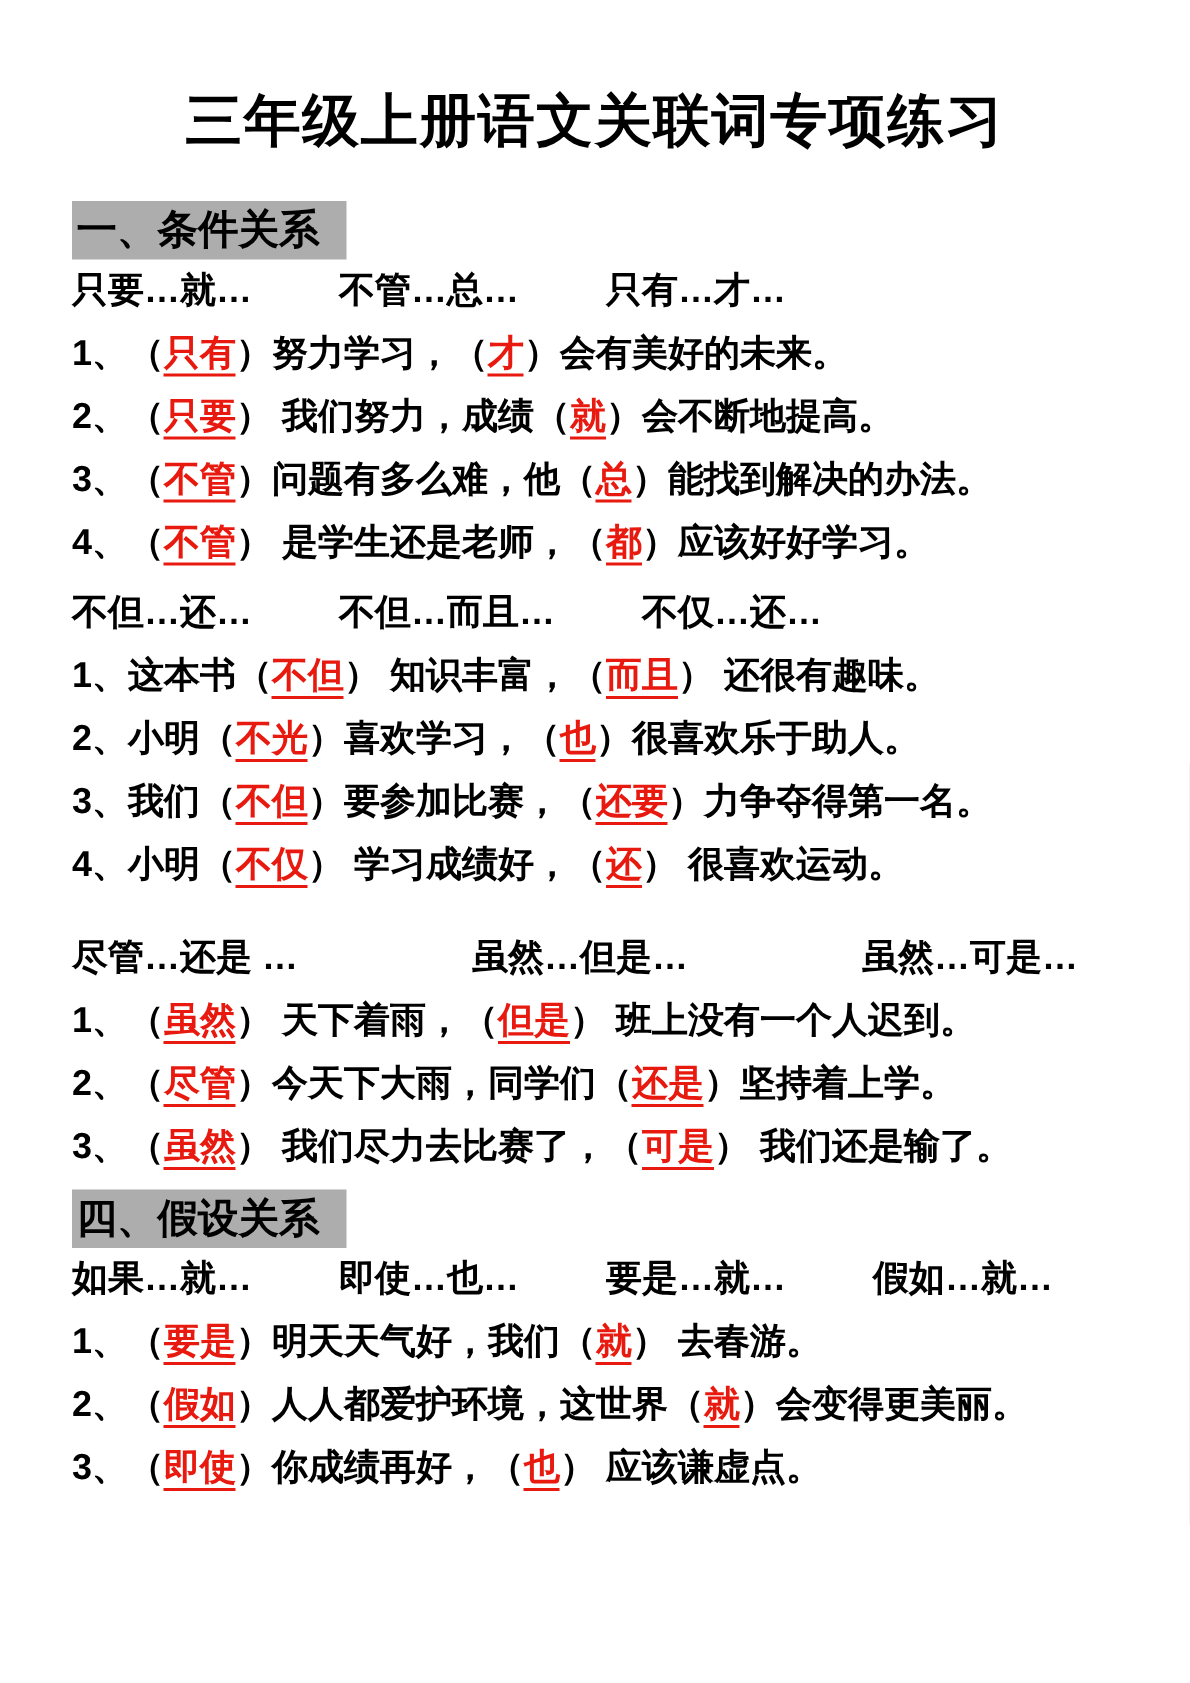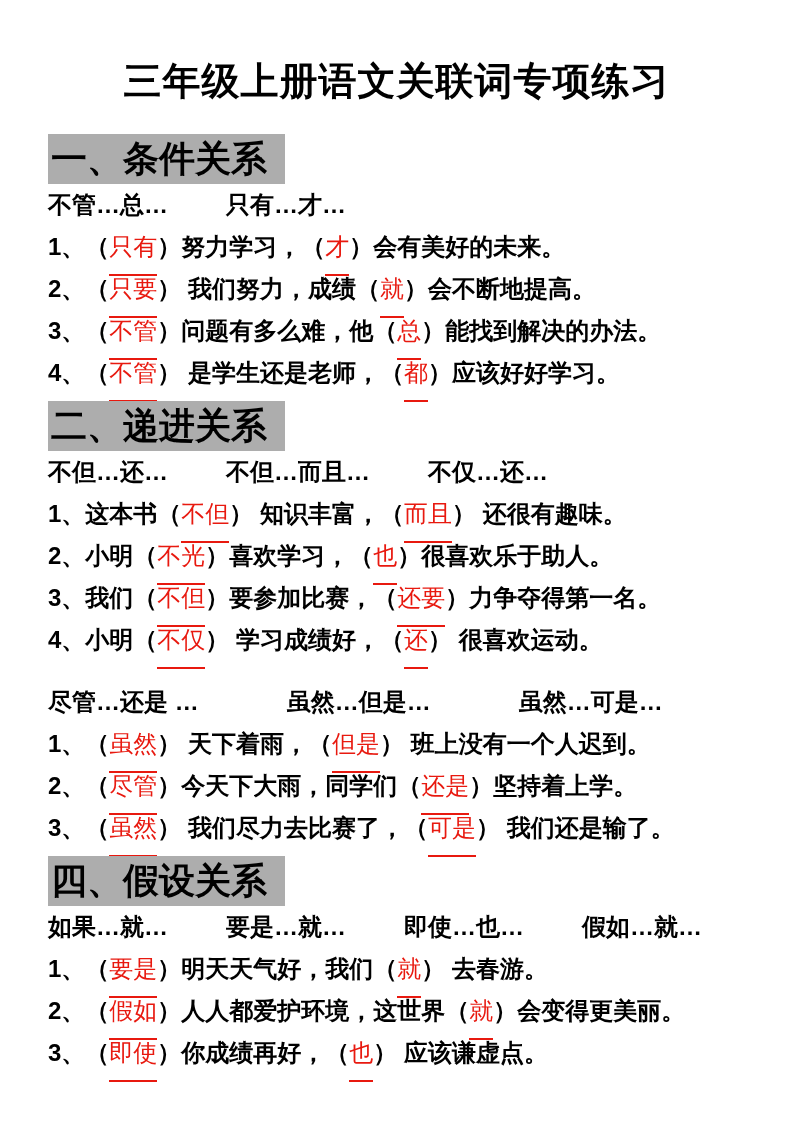--- a/index.html
+++ b/index.html
@@ -28,74 +28,75 @@
     line-height: 1.25;
     color: #000;
   }
   .section {
     margin: 0 0 5px 0;
   }
   .section-heading {
     display: inline-block;
     background: var(--heading-bg, #adadad);
     color: #000;
-    font-size: 36px;
+    font-size: 27px;
     font-weight: 800;
     line-height: 1.2;
     padding: 3px 18px 4px 3px;
     margin: 2px 0 0 0;
   }
   .conj-row {
     display: flex;
     flex-wrap: nowrap;
     align-items: baseline;
     font-size: 24px;
     font-weight: 600;
     line-height: 42px;
     white-space: nowrap;
   }
   .conj-row.cols-4 { gap: 58px; }
-  .conj-row.cols-3 { gap: 88px; margin-top: 20px; }
+  .conj-row.cols-3 { gap: 116px; margin-top: 20px; }
   .item-line {
     margin: 0;
     font-size: 24px;
     font-weight: 600;
     line-height: 42px;
     white-space: nowrap;
   }
   .item-num {
     letter-spacing: 0;
   }
   .answer-word {
     color: var(--red, #e8190f);
-    font-weight: 400;
+    font-weight: 700;
     border-bottom: 2px solid var(--red, #e8190f);
-    padding-bottom: 14px;
+    padding-bottom: 0px;
   }
 </style>
 </head>
 <body>
 
 <div class="page">
   <h1 class="doc-title">三年级上册语文关联词专项练习</h1>
   <div id="sections">
       <section class="section"><div class="section-heading">一、条件关系</div><div class="conj-row cols-4">
+          <span class="conj-pair">只要…就…</span>
           <span class="conj-pair">不管…总…</span>
           <span class="conj-pair">只有…才…</span>
         </div><p class="item-line"><span class="item-num">1、</span><span class="plain-text">（</span><span class="answer-word">只有</span><span class="plain-text">）努力学习，（</span><span class="answer-word">才</span><span class="plain-text">）会有美好的未来。</span></p><p class="item-line"><span class="item-num">2、</span><span class="plain-text">（</span><span class="answer-word">只要</span><span class="plain-text">） 我们努力，成绩（</span><span class="answer-word">就</span><span class="plain-text">）会不断地提高。</span></p><p class="item-line"><span class="item-num">3、</span><span class="plain-text">（</span><span class="answer-word">不管</span><span class="plain-text">）问题有多么难，他（</span><span class="answer-word">总</span><span class="plain-text">）能找到解决的办法。</span></p><p class="item-line"><span class="item-num">4、</span><span class="plain-text">（</span><span class="answer-word">不管</span><span class="plain-text">） 是学生还是老师，（</span><span class="answer-word">都</span><span class="plain-text">）应该好好学习。</span></p></section>
-      <section class="section"><div class="section-heading">二、递进关系</div><div class="conj-row cols-4">
+      <section class="section"><div class="conj-row cols-4">
           <span class="conj-pair">不但…还…</span>
           <span class="conj-pair">不但…而且…</span>
           <span class="conj-pair">不仅…还…</span>
         </div><p class="item-line"><span class="item-num">1、</span><span class="plain-text">这本书（</span><span class="answer-word">不但</span><span class="plain-text">） 知识丰富，（</span><span class="answer-word">而且</span><span class="plain-text">） 还很有趣味。</span></p><p class="item-line"><span class="item-num">2、</span><span class="plain-text">小明（</span><span class="answer-word">不光</span><span class="plain-text">）喜欢学习，（</span><span class="answer-word">也</span><span class="plain-text">）很喜欢乐于助人。</span></p><p class="item-line"><span class="item-num">3、</span><span class="plain-text">我们（</span><span class="answer-word">不但</span><span class="plain-text">）要参加比赛，（</span><span class="answer-word">还要</span><span class="plain-text">）力争夺得第一名。</span></p><p class="item-line"><span class="item-num">4、</span><span class="plain-text">小明（</span><span class="answer-word">不仅</span><span class="plain-text">） 学习成绩好，（</span><span class="answer-word">还</span><span class="plain-text">） 很喜欢运动。</span></p></section>
       <section class="section"><div class="conj-row cols-3">
           <span class="conj-pair">尽管…还是 …</span>
           <span class="conj-pair">虽然…但是…</span>
           <span class="conj-pair">虽然…可是…</span>
         </div><p class="item-line"><span class="item-num">1、</span><span class="plain-text">（</span><span class="answer-word">虽然</span><span class="plain-text">） 天下着雨，（</span><span class="answer-word">但是</span><span class="plain-text">） 班上没有一个人迟到。</span></p><p class="item-line"><span class="item-num">2、</span><span class="plain-text">（</span><span class="answer-word">尽管</span><span class="plain-text">）今天下大雨，同学们（</span><span class="answer-word">还是</span><span class="plain-text">）坚持着上学。</span></p><p class="item-line"><span class="item-num">3、</span><span class="plain-text">（</span><span class="answer-word">虽然</span><span class="plain-text">） 我们尽力去比赛了，（</span><span class="answer-word">可是</span><span class="plain-text">） 我们还是输了。</span></p></section>
       <section class="section"><div class="section-heading">四、假设关系</div><div class="conj-row cols-4">
           <span class="conj-pair">如果…就…</span>
+          <span class="conj-pair">即使…也…</span>
           <span class="conj-pair">要是…就…</span>
-          <span class="conj-pair">即使…也…</span>
           <span class="conj-pair">假如…就…</span>
         </div><p class="item-line"><span class="item-num">1、</span><span class="plain-text">（</span><span class="answer-word">要是</span><span class="plain-text">）明天天气好，我们（</span><span class="answer-word">就</span><span class="plain-text">） 去春游。</span></p><p class="item-line"><span class="item-num">2、</span><span class="plain-text">（</span><span class="answer-word">假如</span><span class="plain-text">）人人都爱护环境，这世界（</span><span class="answer-word">就</span><span class="plain-text">）会变得更美丽。</span></p><p class="item-line"><span class="item-num">3、</span><span class="plain-text">（</span><span class="answer-word">即使</span><span class="plain-text">）你成绩再好，（</span><span class="answer-word">也</span><span class="plain-text">） 应该谦虚点。</span></p></section>
     </div>
 </div>
 
 </body></html>

